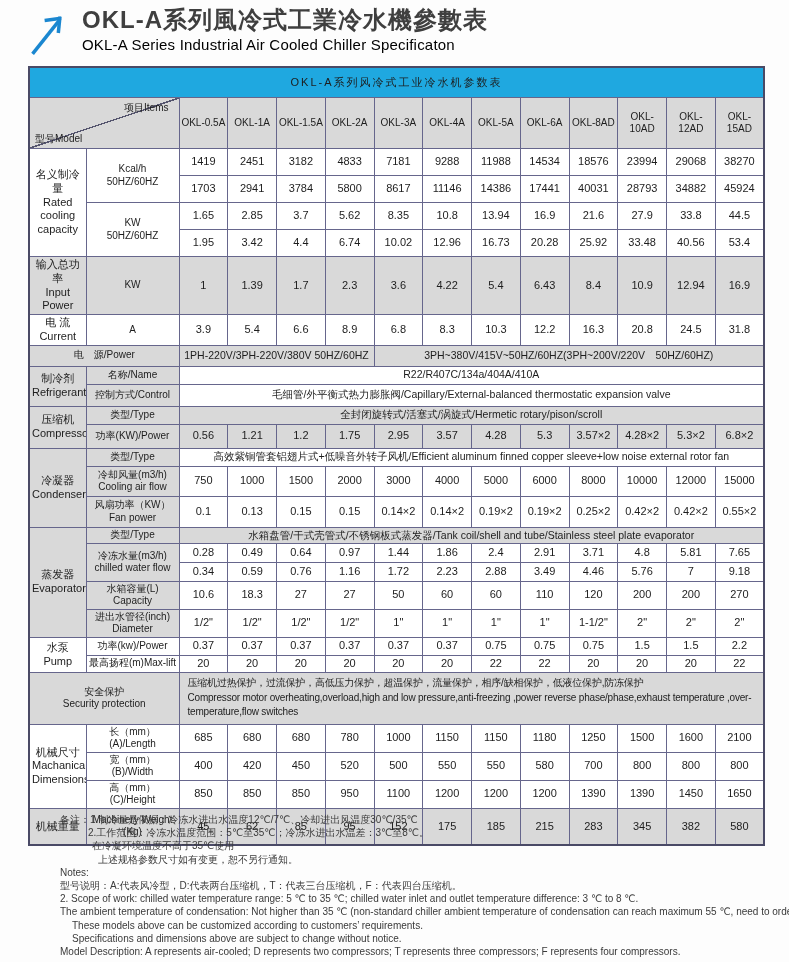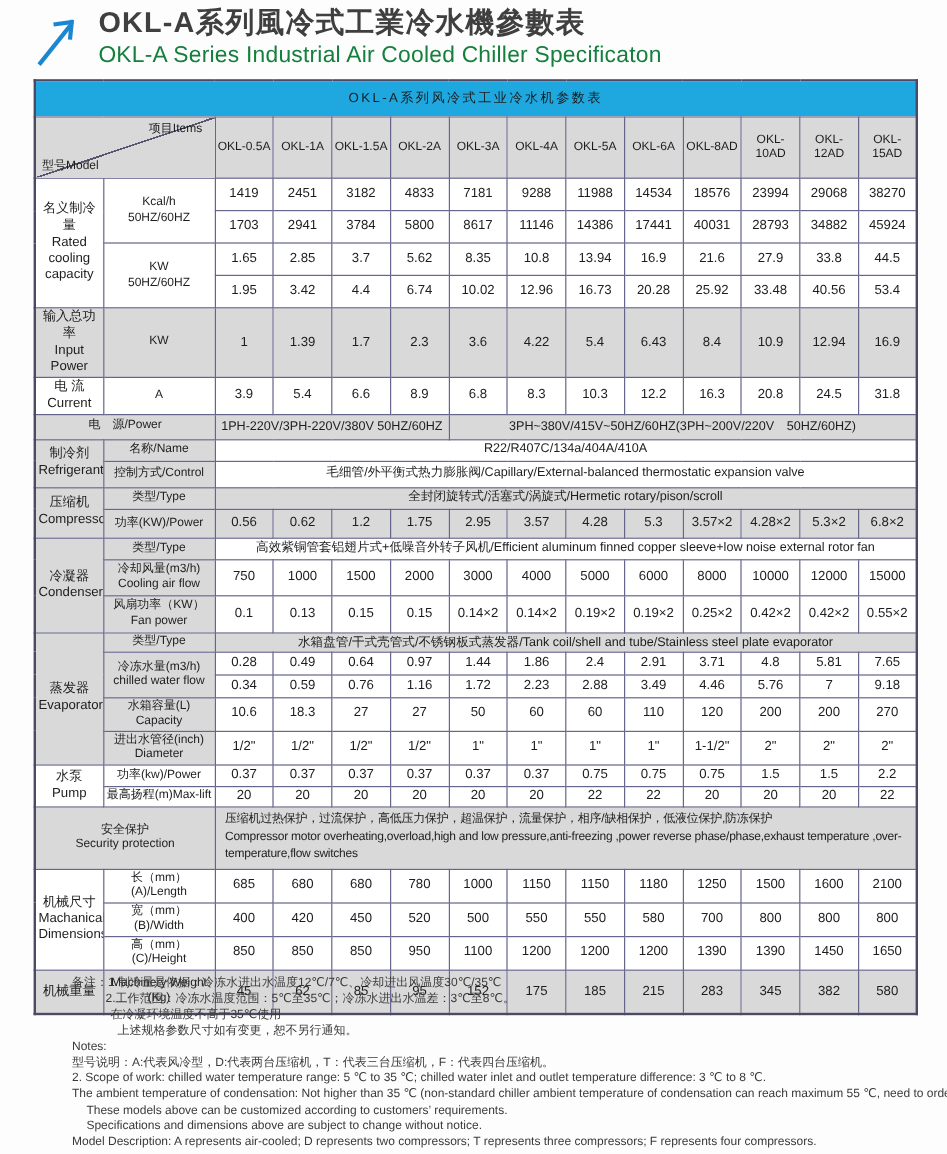--- a/index.html
+++ b/index.html
@@ -14,21 +14,21 @@
   .page{position:absolute;inset:0;overflow:hidden;}
 
   
   .doc-header{position:absolute;left:28px;top:6px;display:flex;align-items:flex-start;}
   .logo{width:42px;height:46px;margin-top:4px;flex:0 0 auto;}
   .titles{margin-left:12px;}
   .title-cn{
     margin:0;font-size:24px;font-weight:600;color:#3f3f3f;letter-spacing:1px;line-height:1.15;
   }
   .title-en{
-    margin:2px 0 0 0;font-size:19px;font-weight:500;color:#15803d;letter-spacing:.2px;
+    margin:2px 0 0 0;font-size:15px;font-weight:500;color:#000000;letter-spacing:.2px;
   }
 
   
   table.spec{
     position:absolute;left:28px;top:66px;width:737px;
     border-collapse:collapse;table-layout:fixed;
     border:2px solid #4a4a66;
   }
   table.spec th,table.spec td{
     border:1px solid #66668c;
@@ -247,21 +247,21 @@
         </tr>
         <tr class="band-g" style="height: 18px;">
           <td rowspan="2" class="grp">压缩机
 Compressor</td>
           <td class="rlabel">类型/Type</td>
           <td colspan="12" class="mg">全封闭旋转式/活塞式/涡旋式/Hermetic rotary/pison/scroll</td>
         </tr>
         <tr class="band-g" style="height: 24px;">
           <td class="rlabel">功率(KW)/Power</td>
           <td>0.56</td>
-          <td>0.62</td>
+          <td>1.21</td>
           <td>1.2</td>
           <td>1.75</td>
           <td>2.95</td>
           <td>3.57</td>
           <td>4.28</td>
           <td>5.3</td>
           <td>3.57×2</td>
           <td>4.28×2</td>
           <td>5.3×2</td>
           <td>6.8×2</td>

